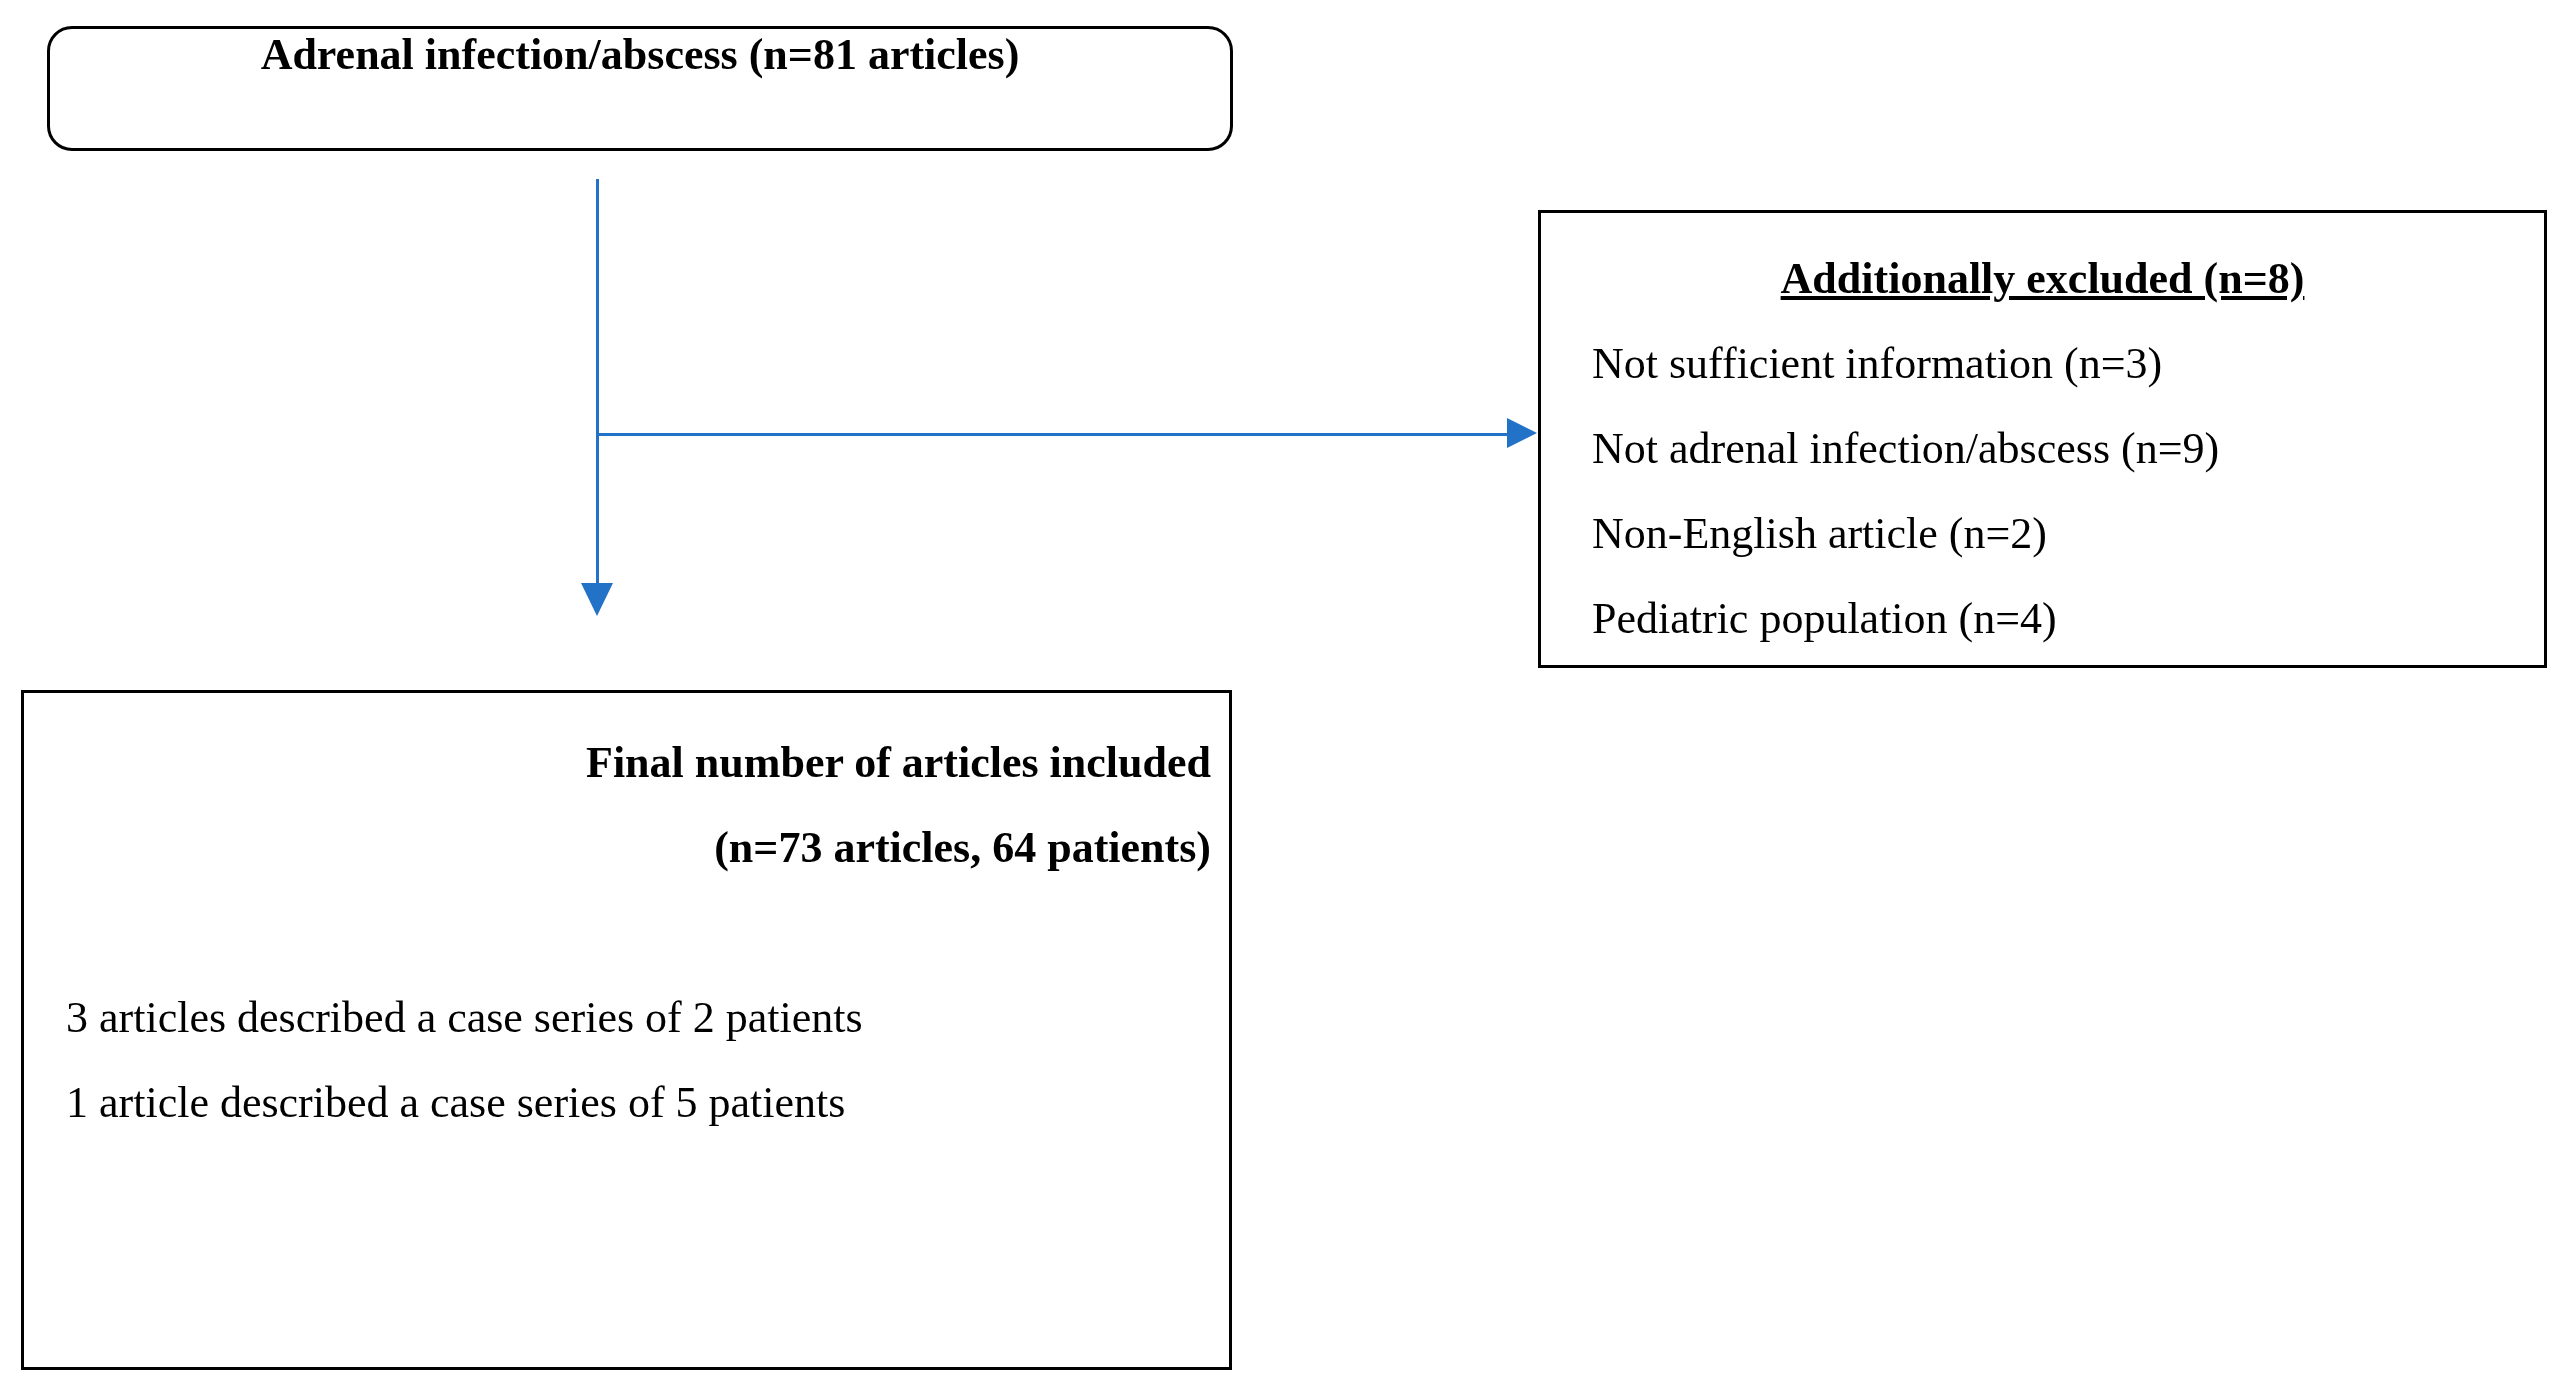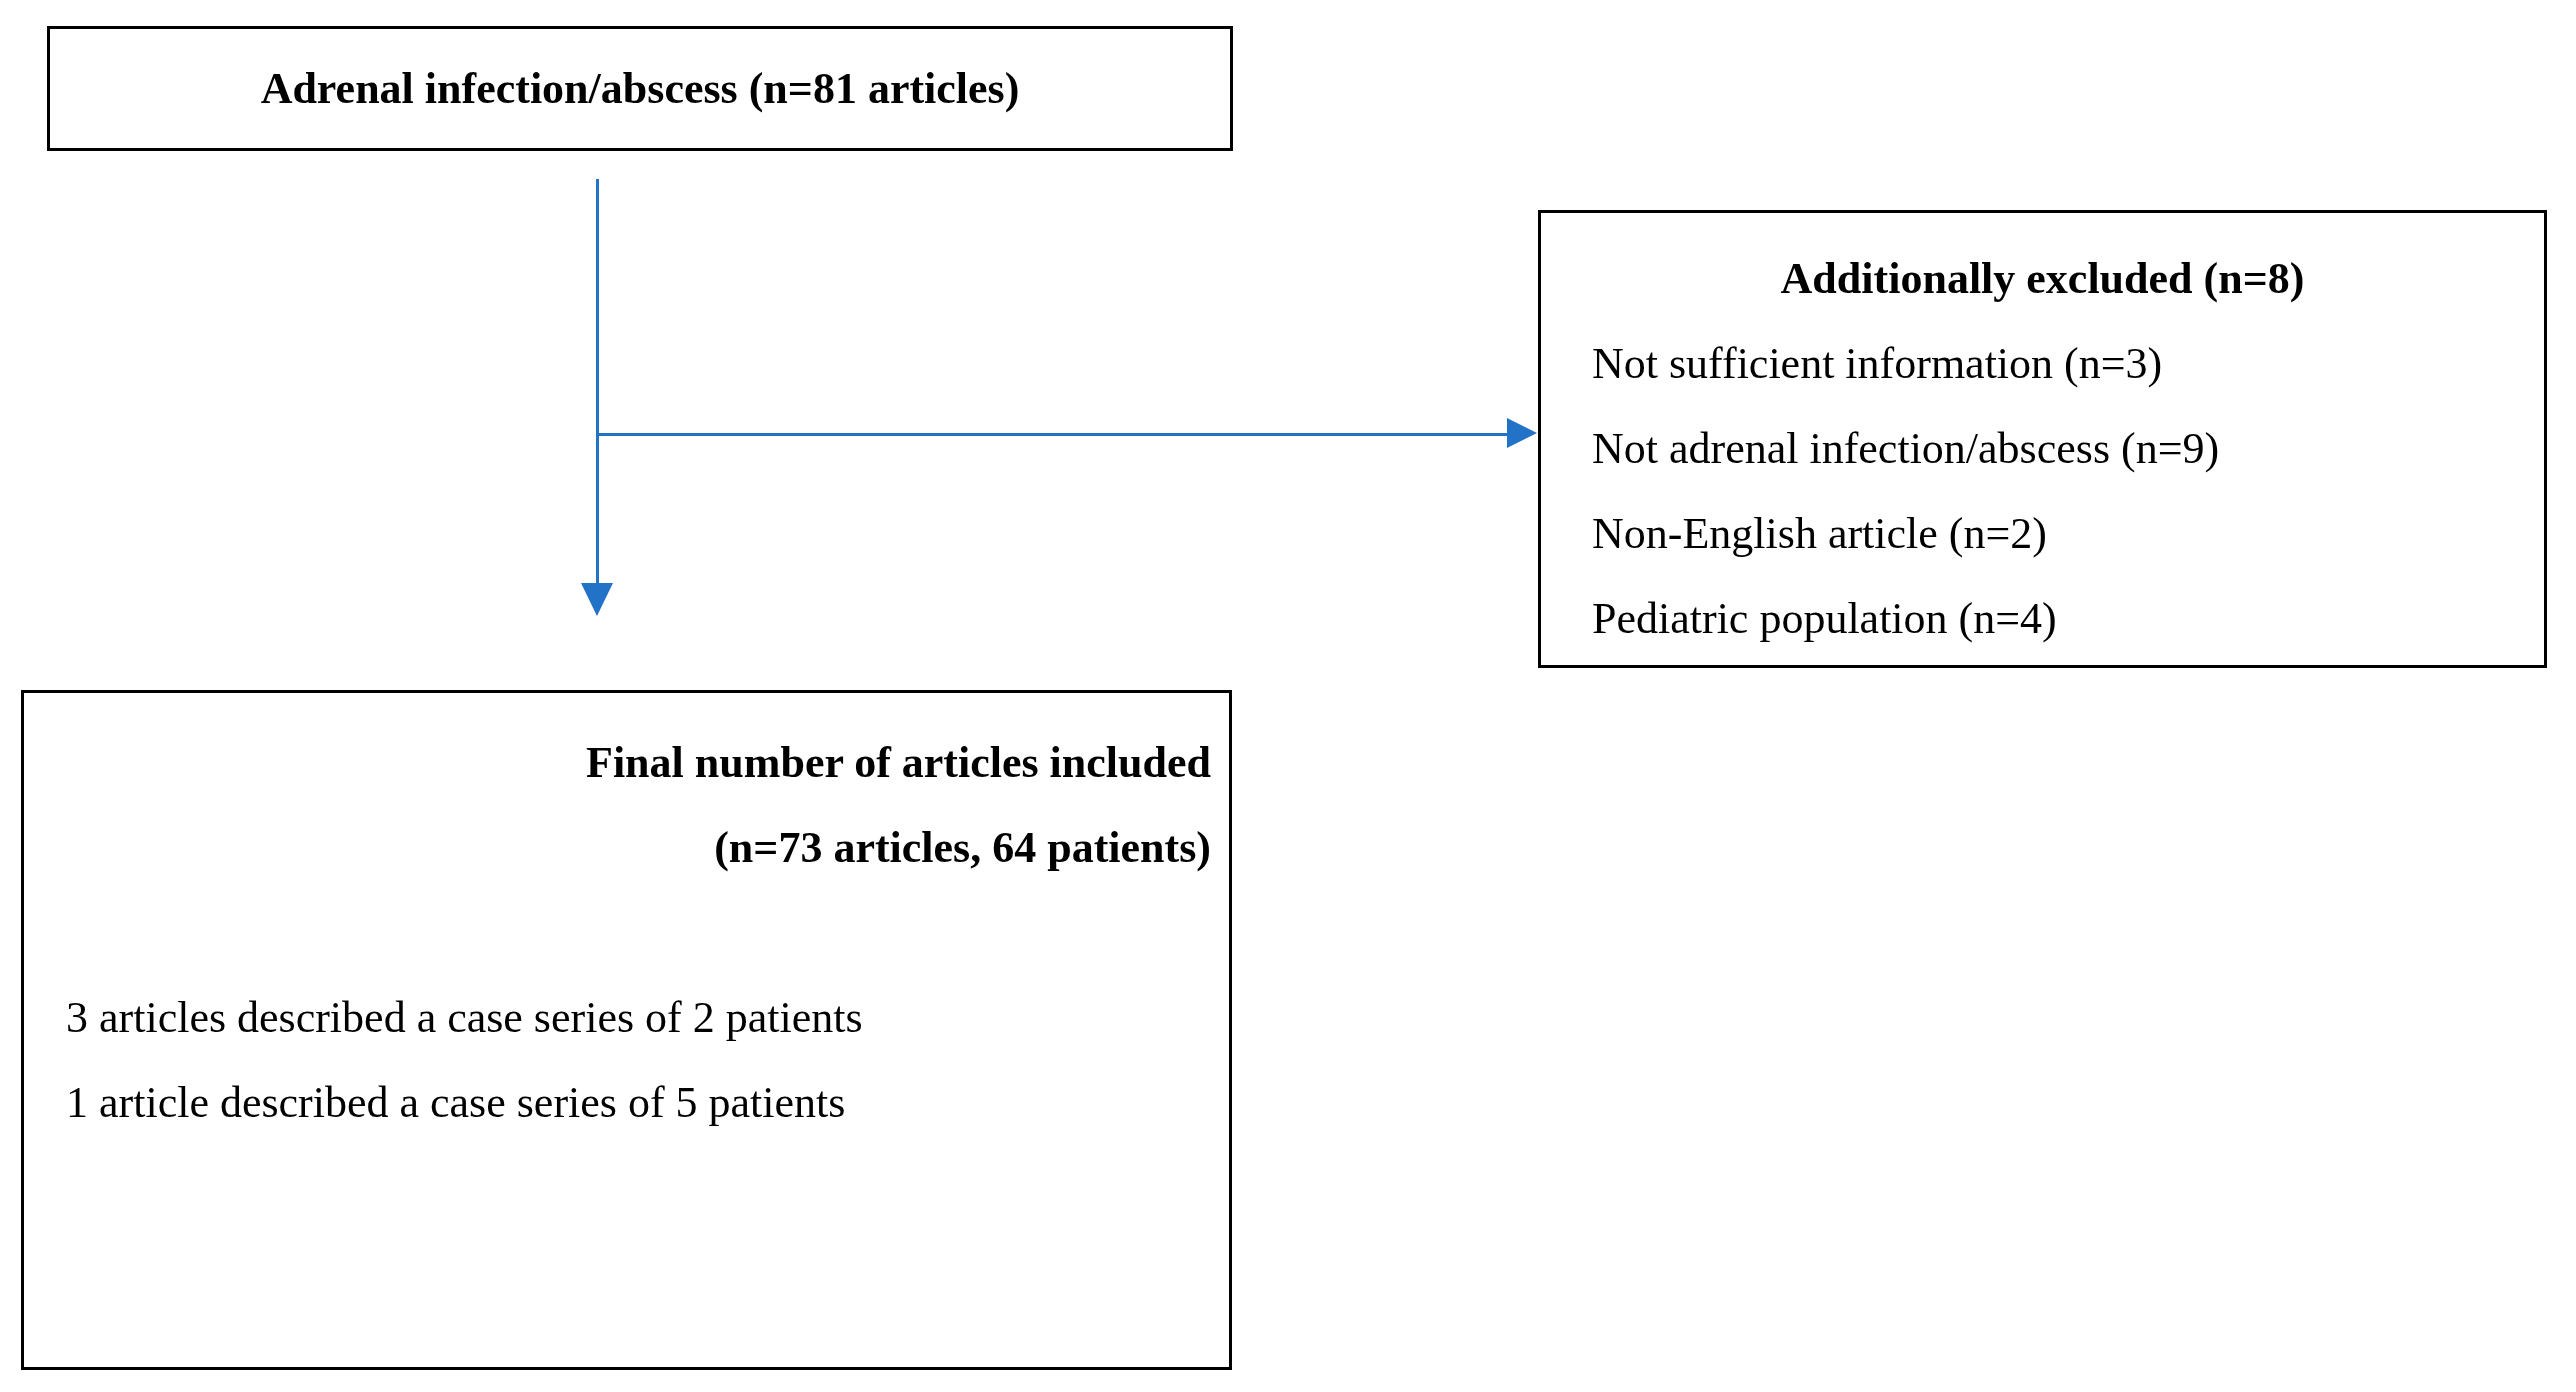--- a/index.html
+++ b/index.html
@@ -25,42 +25,44 @@
     background: #ffffff;
     border: 3.6px solid var(--ink);
     box-sizing: border-box;
   }
   #start-box {
     left: 47px;
     top: 26px;
     width: 1186px;
     height: 125px;
     display: flex;
-    align-items: center;
+    align-items: flex-start;
     justify-content: center;
+    border-radius: 25px;
   }
   #start-box .box-title {
     font-size: 44px;
     font-weight: 700;
     text-align: center;
   }
   #excluded-box {
     left: 1538px;
     top: 210px;
     width: 1009px;
     height: 458px;
     padding: 23px 24px 0 51px;
   }
   #excluded-box .box-title {
     font-size: 44px;
     font-weight: 700;
     text-align: center;
     line-height: 85px;
     
     margin-left: -27px;
+    text-decoration: underline;
   }
   .flow-line {
     font-size: 44px;
     font-weight: 400;
     line-height: 85px;
     white-space: nowrap;
   }
   #final-box {
     left: 21px;
     top: 690px;

